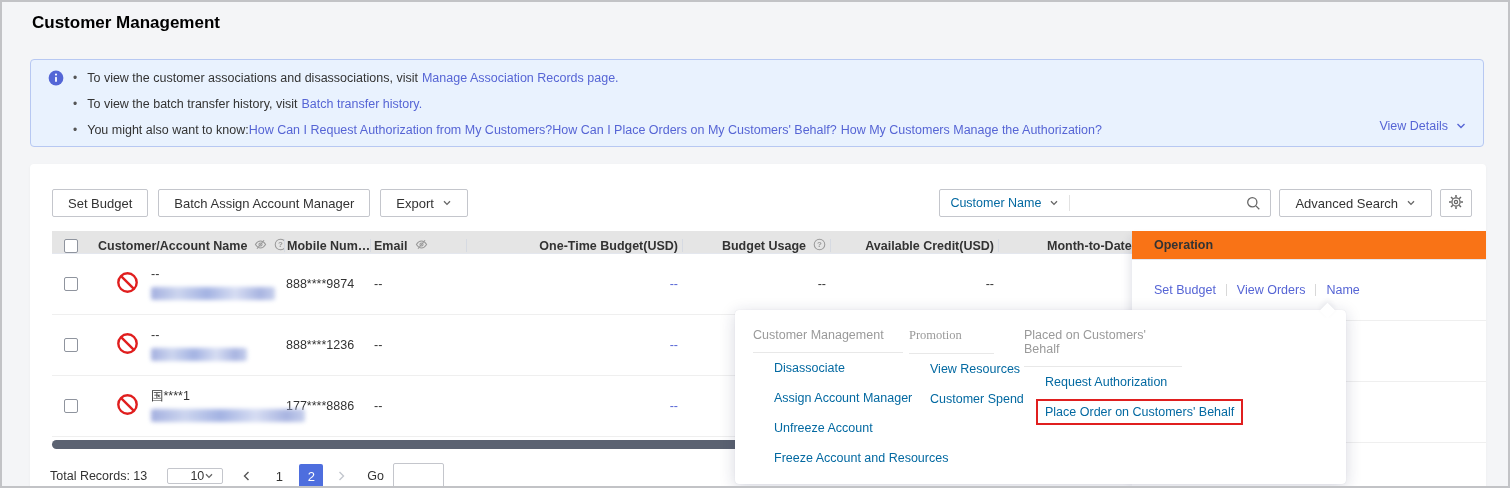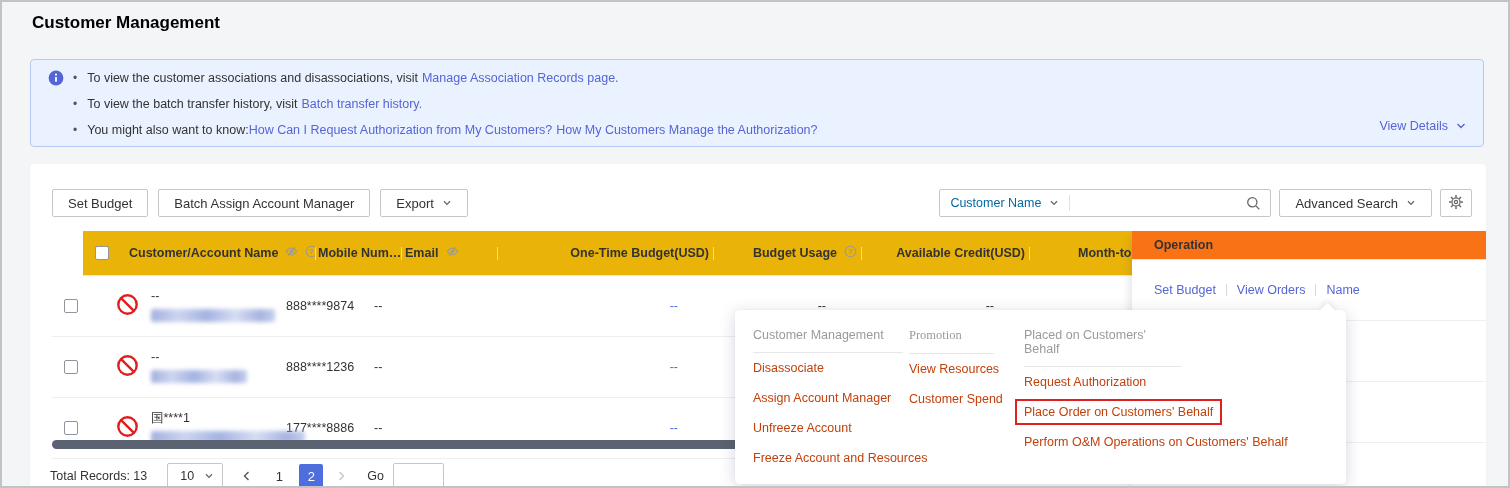--- a/index.html
+++ b/index.html
@@ -43,21 +43,21 @@
   .search-cat { display:flex; align-items:center; gap:8px; padding:0 10px; cursor:pointer; color:#0369a1; }
   .combo-div { width:1px; height:16px; background:#e2e2e2; }
   .search-input { flex:1; border:none; outline:none; height:24px; padding:0 6px; font-size:12.5px; background:transparent; }
   .search-glass { margin-right:9px; display:flex; cursor:pointer; }
   .icon-btn { width:32px; height:28px; border:1px solid #c4c6cc; border-radius:2px; background:#fff; display:flex; align-items:center; justify-content:center; cursor:pointer; }
   .chev { display:inline-flex; color:#666; }
 
   
   .tbl { position:absolute; left:22px; top:67px; width:1434px; }
   .grid-row { display:grid; grid-template-columns:40px 192px 86px 96px 216px 148px 168px 134px 1fr; align-items:center; }
-  .thead { height:45px; background:#eab308; font-weight:bold; border-bottom:1px solid #e4e7ee;margin-left:31px; }
+  .thead { height:23px; background:#e5e5e5; font-weight:bold; border-bottom:1px solid #e4e7ee; }
   .th { position:relative; height:29px; display:flex; align-items:center; white-space:nowrap; overflow:hidden; }
   .th.sep::before { content:""; position:absolute; left:0; top:8px; width:1px; height:13px; background:#d6dae2; }
   .th-name { padding-left:6px; gap:7px; }
   .th-right { justify-content:flex-end; padding-right:4px; }
   .th-month { padding-left:49px; }
   .cb { width:14px; height:14px; border:1px solid #8f949e; border-radius:2px; background:#fff; margin-left:12px; cursor:pointer; flex:none; }
   .trow { height:61px; border-bottom:1px solid #efefef; background:#fff; }
   .cell { display:flex; align-items:center; height:100%; white-space:nowrap; }
   .cell-name { padding-left:24px; gap:12px; }
   .name-lines { display:flex; flex-direction:column; justify-content:center; gap:6px; }
@@ -72,41 +72,41 @@
   .op-col { position:absolute; right:0; top:67px; bottom:0; width:354px; background:#fff; box-shadow:-9px 0 9px -7px rgba(40,50,90,.14); }
   .op-head { height:29px; background:#f97316; border-bottom:1px solid #e4e7ee; display:flex; align-items:center; padding-left:22px; font-weight:bold; }
   .op-cell { height:61px; border-bottom:1px solid #efefef; display:flex; align-items:center; padding-left:22px; }
   .vsep { width:1px; height:12px; background:#d8d8d8; margin:0 10px; }
 
   
   .hscroll { position:absolute; left:22px; top:276px; width:1078px; height:9px; border-radius:4.5px; background:#5b6271; cursor:pointer; }
 
   
   .pager { position:absolute; left:20px; top:299px; height:26px; display:flex; align-items:center; font-size:12.5px; }
-  .psel { width:56px; height:26px; border:1px solid #c4c6cc; border-radius:2px; display:flex; align-items:center; justify-content:space-between; padding:0 8px 0 12px; margin-left:20px; cursor:pointer; background:#fff; }
+  .psel { width:56px; height:16px; border:1px solid #c4c6cc; border-radius:2px; display:flex; align-items:center; justify-content:flex-end; padding:0 8px 0 12px; margin-left:20px; cursor:pointer; background:#fff; }
   .pnav { margin-left:18px; display:flex; color:#555; cursor:pointer; }
   .pnum { margin-left:16px; width:20px; text-align:center; font-size:13px; cursor:pointer; }
   .pactive { margin-left:10px; width:24px; height:24px; background:#4e6ede; color:#fff; border-radius:2px; display:flex; align-items:center; justify-content:center; font-size:13px; cursor:pointer; }
   .pnav-dis { margin-left:12px; display:flex; color:#c3c7ce; cursor:default; }
   .go-lbl { margin-left:20px; }
   .go-input { margin-left:9px; width:51px; height:26px; border:1px solid #c4c6cc; border-radius:2px; outline:none; padding:0 6px; font-size:12.5px; }
 
   
   .menu {
     position:absolute; left:733px; top:308px; width:611px; height:174px; background:#fff;
     border-radius:4px; box-shadow:0 3px 16px rgba(25,35,80,.18), 0 0 1px rgba(25,35,80,.15); z-index:20;
   }
   .menu-arrow { position:absolute; left:587px; top:-5px; width:11px; height:11px; background:#fff; transform:rotate(45deg); box-shadow:-2px -2px 5px rgba(25,35,80,.08); }
   .mcol { position:absolute; top:18px; }
   .mcol-1 { left:18px; width:155px; }
   .mcol-2 { left:174px; width:100px; }
   .mcol-3 { left:289px; width:325px; }
   .mhead { color:#9a9a9a; padding-bottom:10px; border-bottom:1px solid #e8e8e8; }
   .mcol-1 .mhead { width:150px; } .mcol-2 .mhead { width:85px;font-family:Liberation Serif, serif; } .mcol-3 .mhead { width:158px; }
-  .mitem { height:30px; display:flex; align-items:center; color:#c2410c; cursor:pointer; white-space:nowrap; }
+  .mitem { height:30px; display:flex; align-items:center; color:#0369a1; cursor:pointer; white-space:nowrap;margin-left:21px; }
   .mitem:first-of-type { margin-top:6px; }
   .hl-box { display:inline-block; border:2px solid #e01f1f; padding:4px 7px; position:relative; left:-9px; }
 </style>
 </head>
 <body>
 
 <div class="viewport">
 
   <div class="page-title">Customer Management</div>
 
@@ -126,20 +126,21 @@
       </div>
       <div class="banner-line">
         <span class="dot">•</span>
         <span>To view the batch transfer history, visit</span>
         <a class="lnk sp">Batch transfer history.</a>
       </div>
       <div class="banner-line">
         <span class="dot">•</span>
         <span>You might also want to know:</span>
         <a class="lnk">How Can I Request Authorization from My Customers?</a>
+        <a class="lnk">How Can I Place Orders on My Customers' Behalf?</a>
         <a class="lnk sp">How My Customers Manage the Authorization?</a>
       </div>
     </div>
     <div class="view-details">
       <span>View Details</span>
       <span class="chev" style="color:#5665d5">
         <svg width="12" height="12" viewBox="0 0 12 12">
             <path d="M2.5 4 L6 7.5 L9.5 4" fill="none" stroke="currentColor" stroke-width="1.4"></path>
           </svg>
       </span>
@@ -397,17 +398,16 @@
       <div class="mitem">View Resources</div>
       <div class="mitem">Customer Spend</div>
     </div>
 
     <div class="mcol mcol-3">
       <div class="mhead">Placed on Customers' Behalf</div>
       <div class="mitem">Request Authorization</div>
       <div class="mitem">
         <span class="hl-box">Place Order on Customers' Behalf</span>
       </div>
-      <div class="mitem">Perform O&amp;M Operations on Customers' Behalf</div>
     </div>
   </div>
 
 </div>
 
 </body></html>

